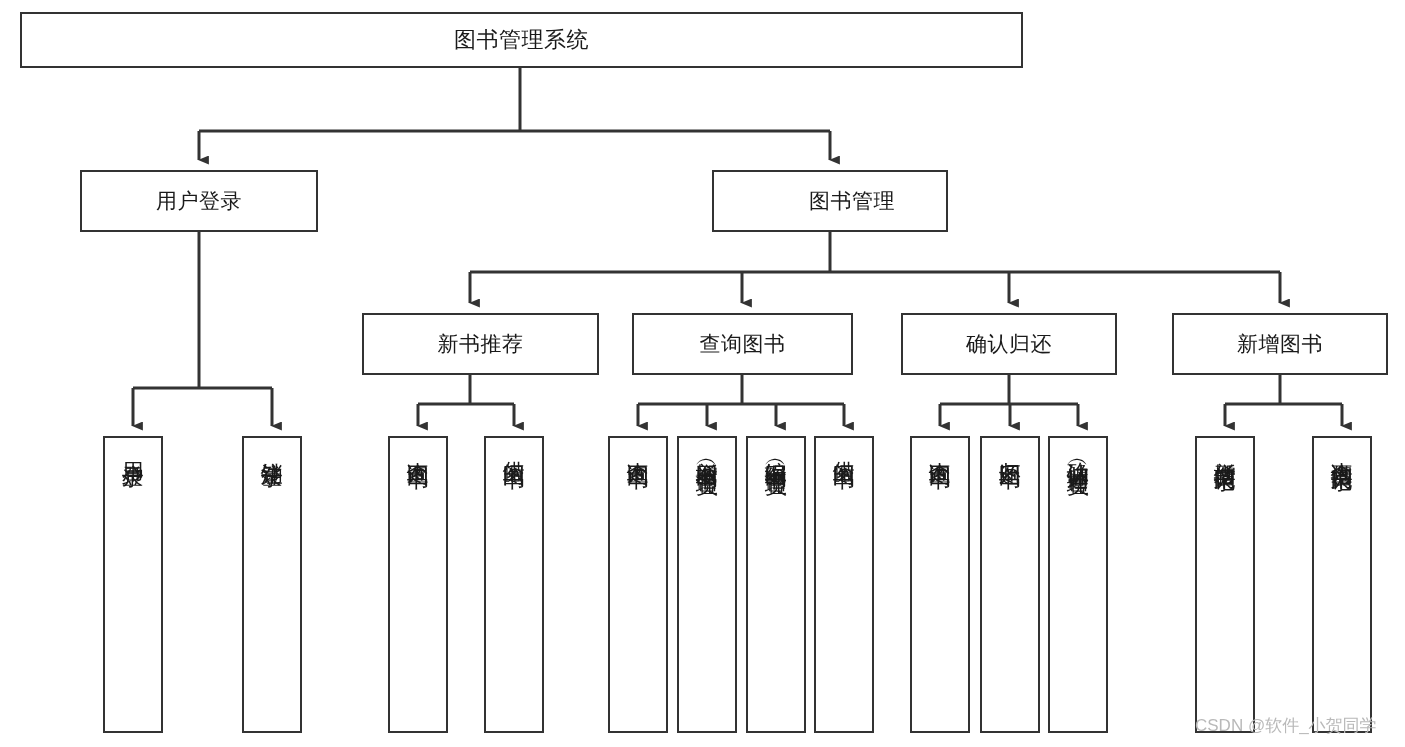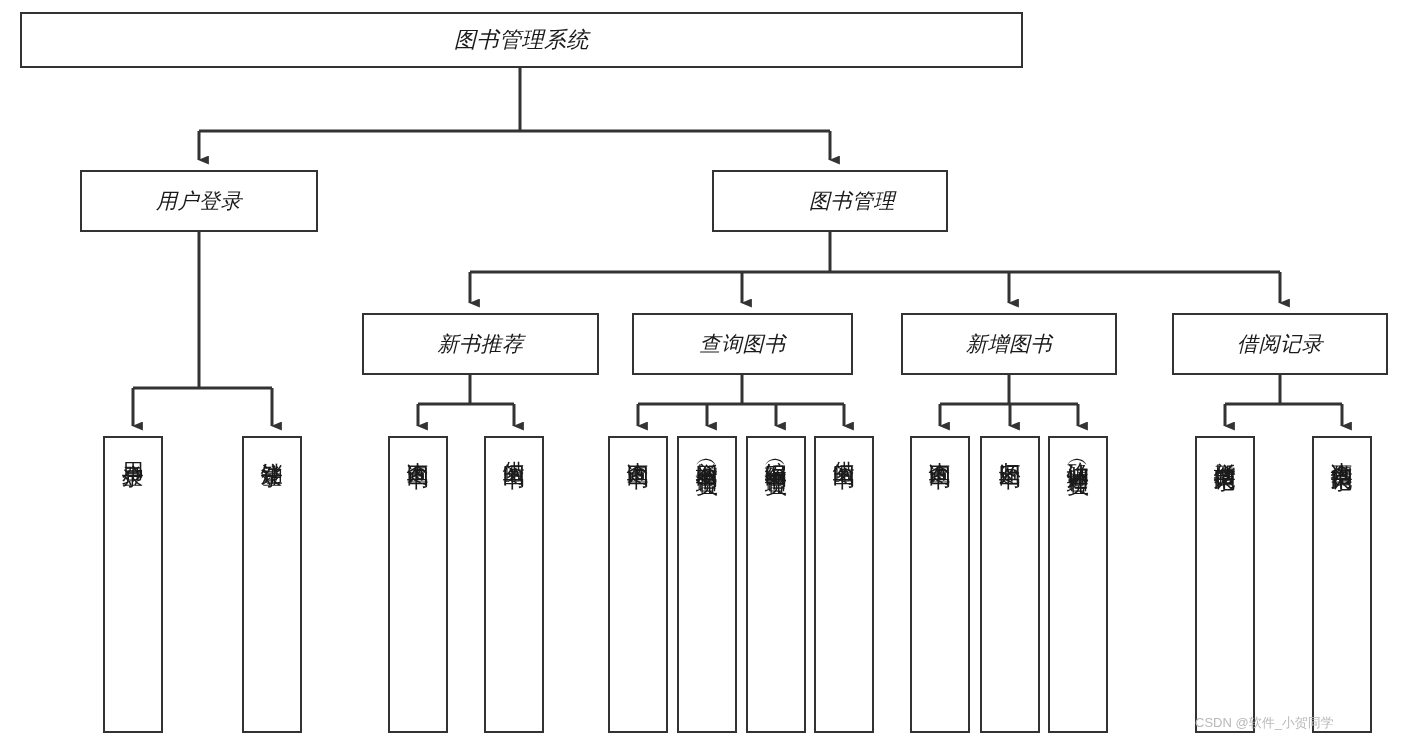--- a/index.html
+++ b/index.html
@@ -37,40 +37,39 @@
     z-index: 3;
   }
   .node .lbl {
     display: block;
     line-height: 1.16;
     letter-spacing: 0.5px;
   }
   .node.horizontal .lbl {
     font-size: 21px;
     white-space: nowrap;
-    font-style: italic;
   }
   .node.vertical {
     align-items: flex-start;
     justify-content: center;
     padding-top: 6px;
   }
   .node.vertical .lbl {
     writing-mode: vertical-rl;
     text-orientation: upright;
     font-size: 22px;
     letter-spacing: 2px;
     white-space: nowrap;
   }
   #root-node .lbl { font-size: 22px; }
   .watermark {
     position: absolute;
     left: 1195px;
     top: 714px;
-    font-size: 13px;
+    font-size: 17px;
     color: #b9b9b9;
     white-space: nowrap;
     z-index: 5;
     font-family: "Liberation Sans", "DejaVu Sans", sans-serif;
   }
 </style>
 </head>
 <body>
 
 <div id="canvas">
@@ -136,24 +135,24 @@
     <span class="lbl">图书管理</span>
   </div>
 
   <div class="node horizontal" style="left:362px; top:313px; width:237px; height:62px;">
     <span class="lbl">新书推荐</span>
   </div>
   <div class="node horizontal" style="left:632px; top:313px; width:221px; height:62px;">
     <span class="lbl">查询图书</span>
   </div>
   <div class="node horizontal" style="left:901px; top:313px; width:216px; height:62px;">
-    <span class="lbl">新增图书</span>
+    <span class="lbl">确认归还</span>
   </div>
   <div class="node horizontal" style="left:1172px; top:313px; width:216px; height:62px;">
-    <span class="lbl">借阅记录</span>
+    <span class="lbl">新增图书</span>
   </div>
 
   <div class="node vertical" style="left:103px; top:436px; width:60px; height:297px;">
     <span class="lbl">用户登录</span>
   </div>
   <div class="node vertical" style="left:242px; top:436px; width:60px; height:297px;">
     <span class="lbl">注销登录</span>
   </div>
   <div class="node vertical" style="left:388px; top:436px; width:60px; height:297px;">
     <span class="lbl">查询图书</span>

